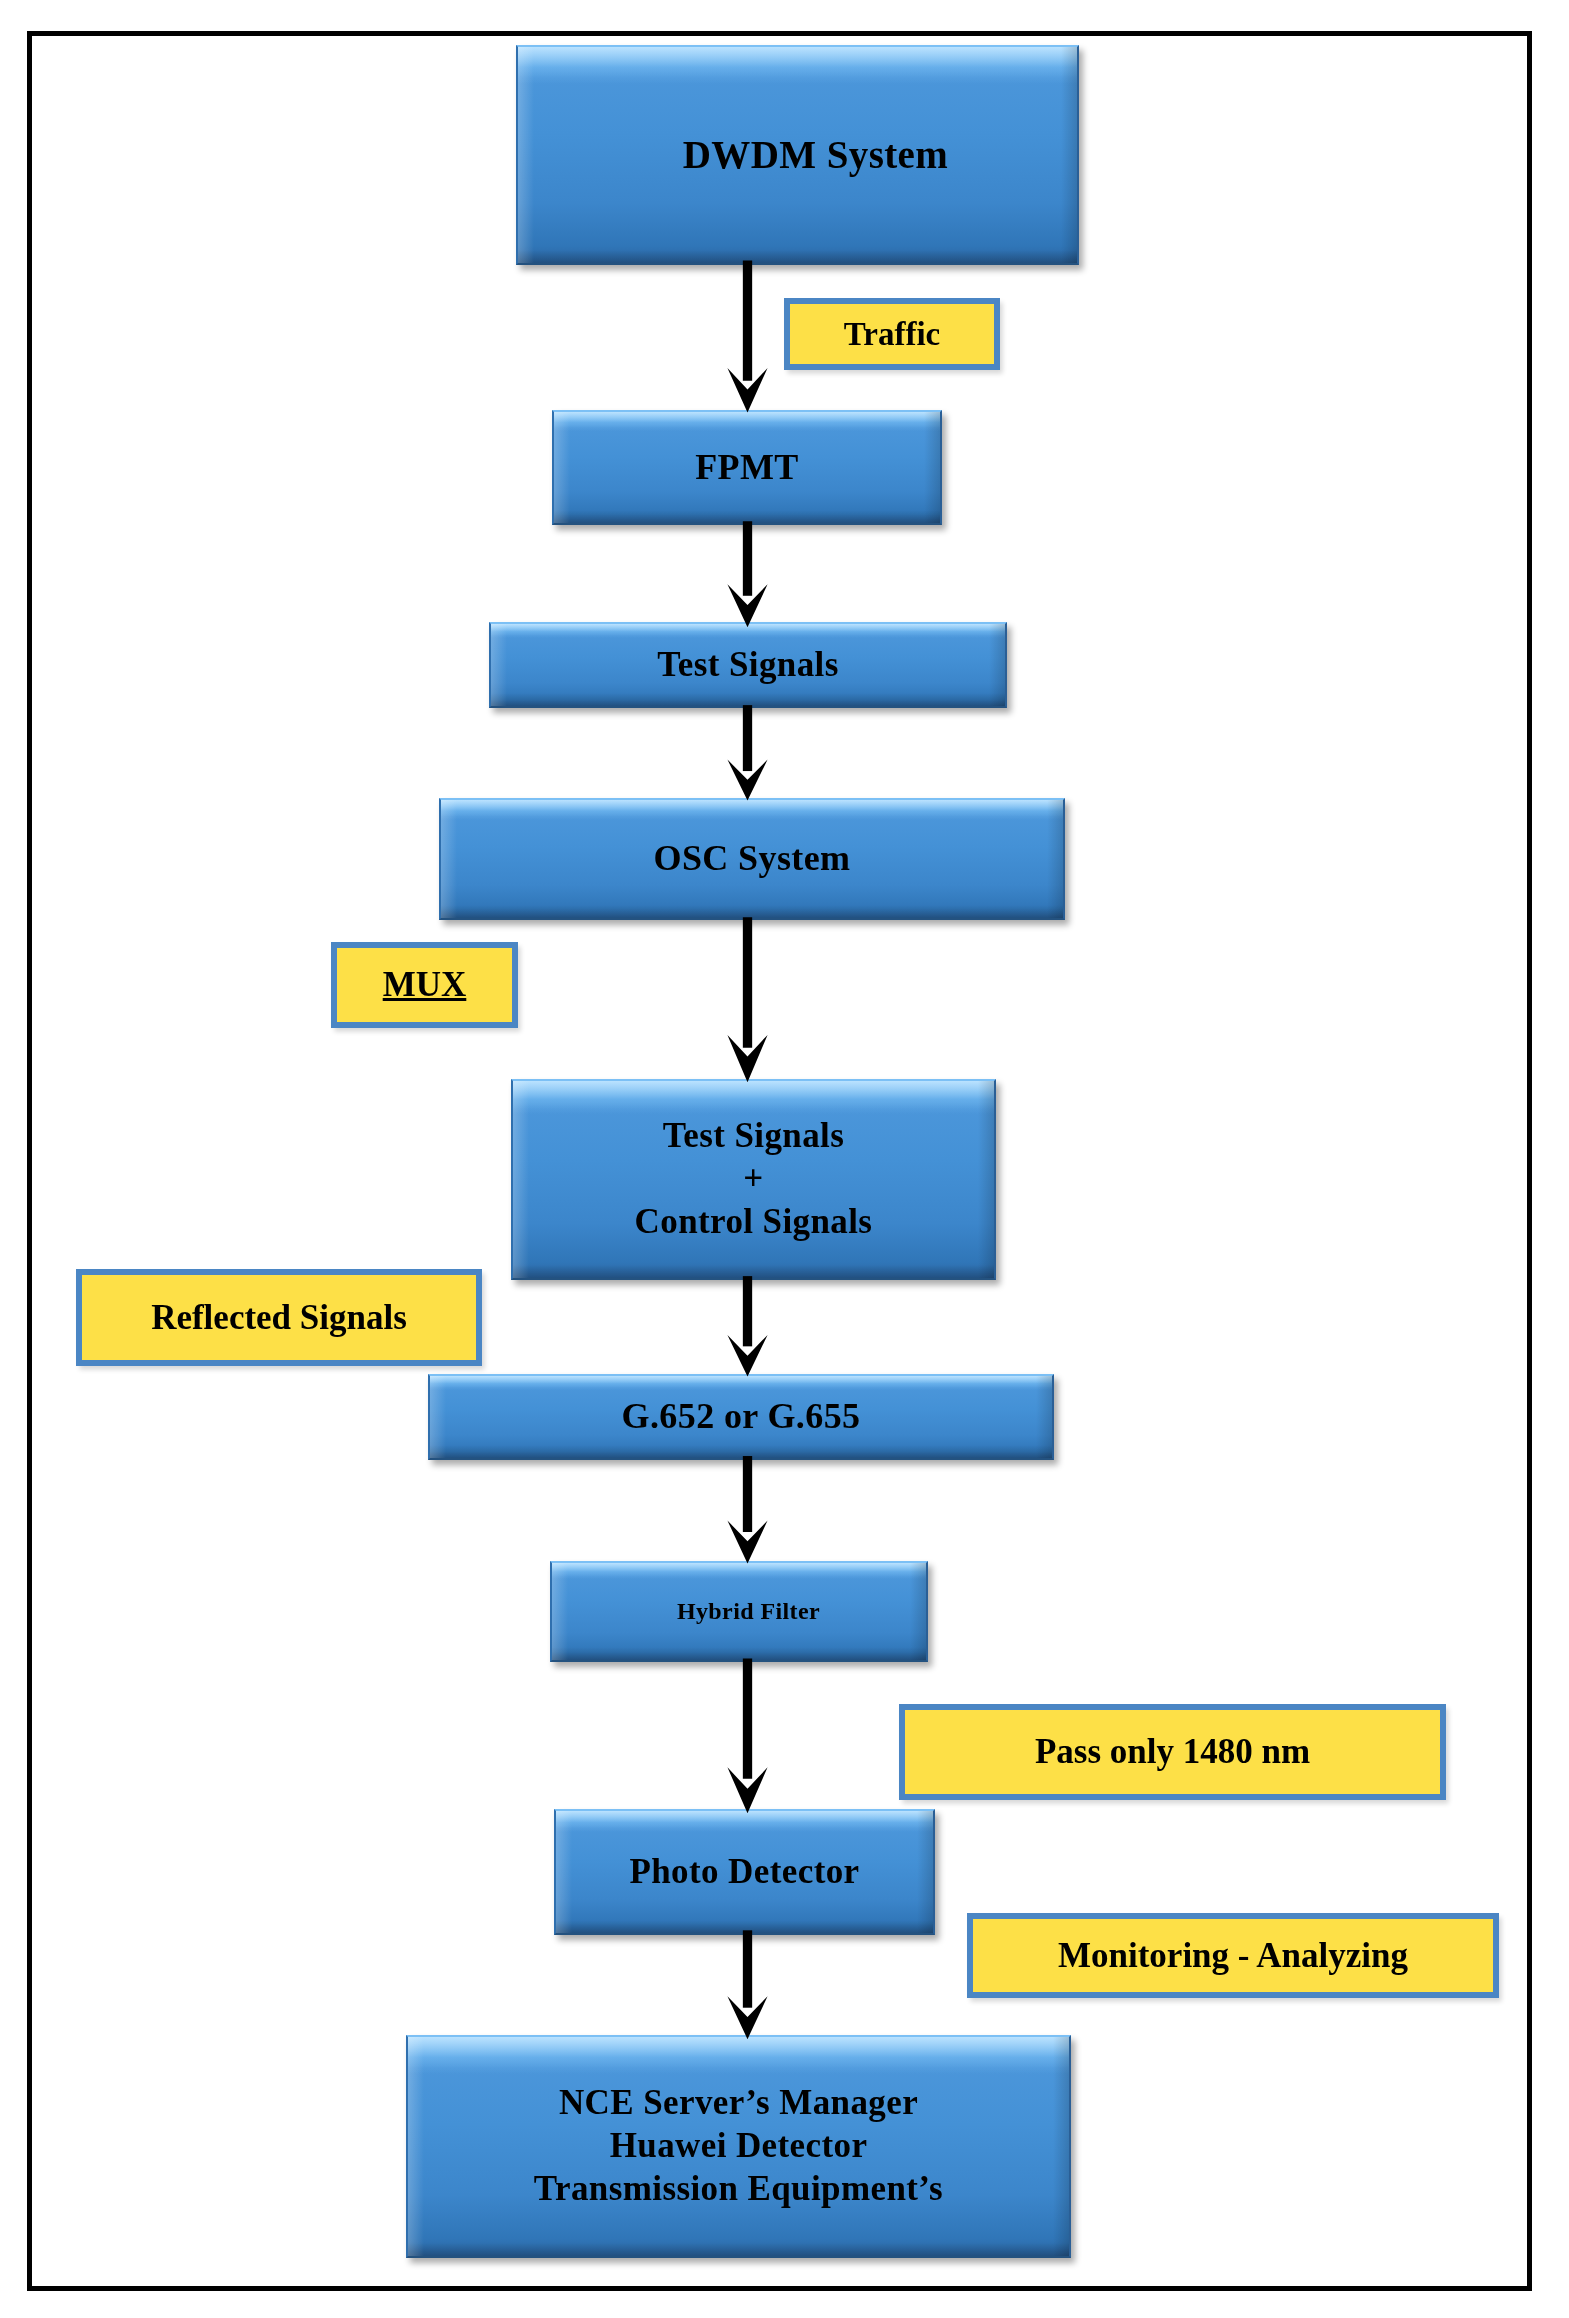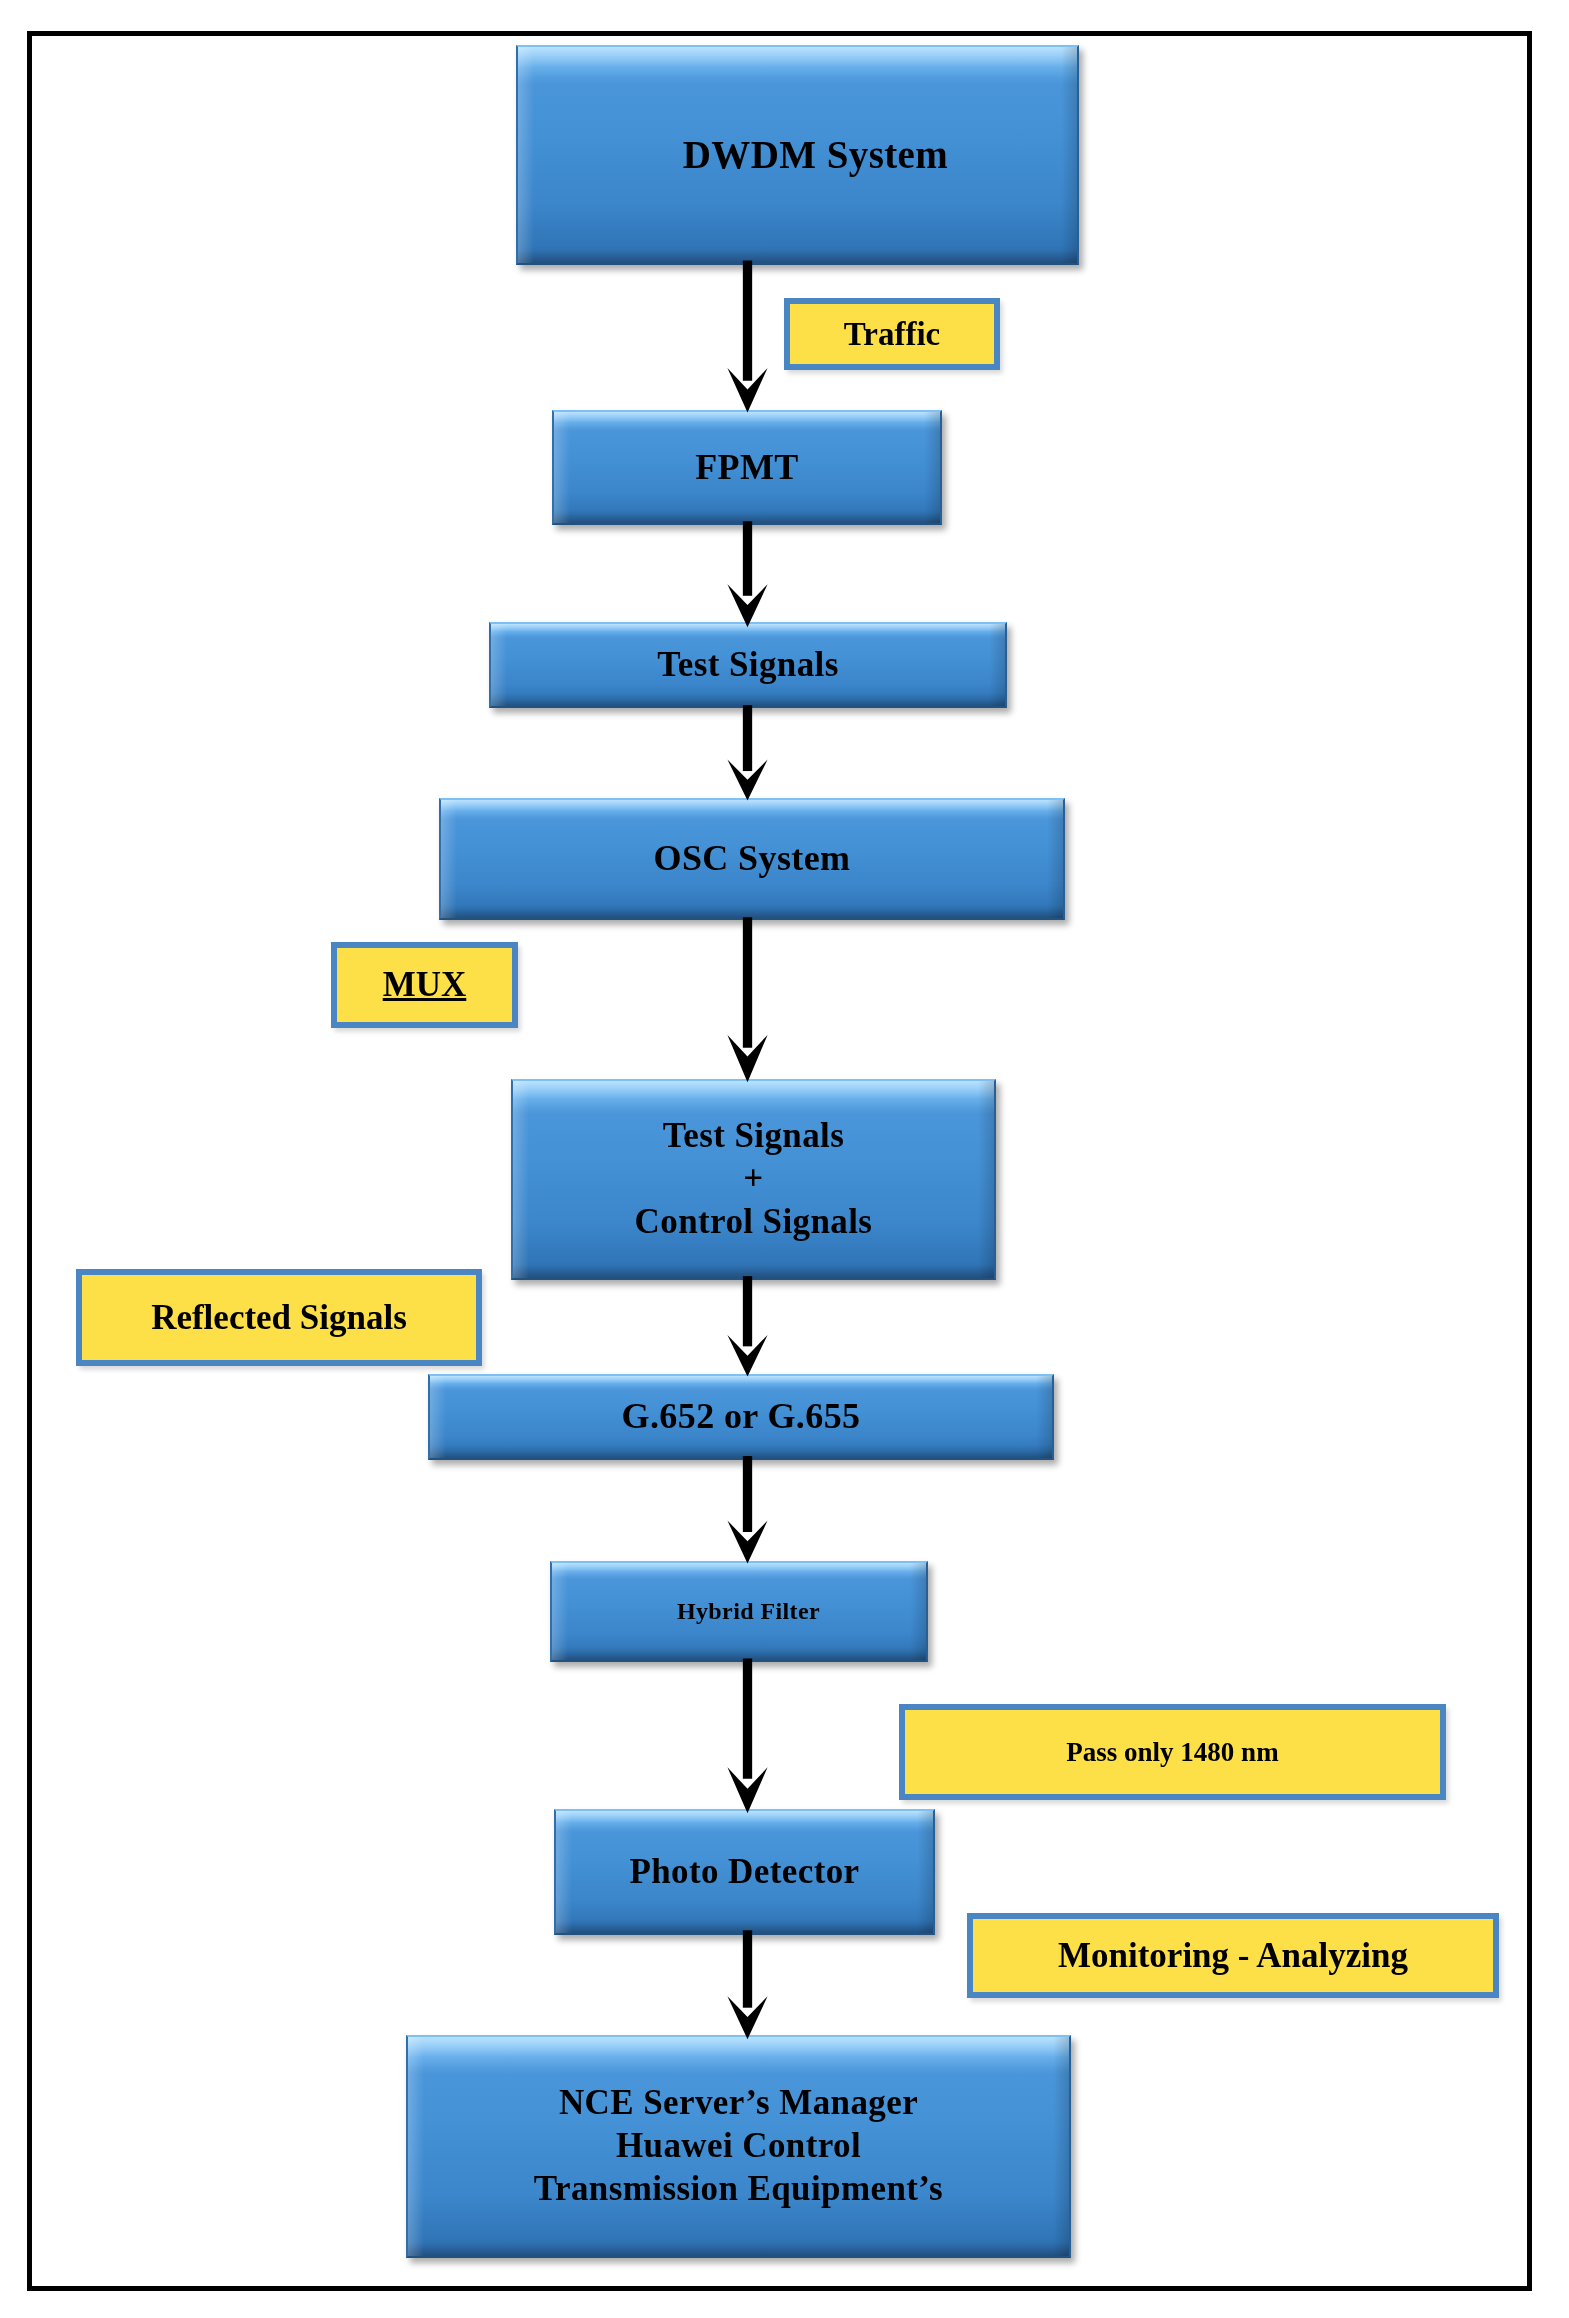--- a/index.html
+++ b/index.html
@@ -145,38 +145,38 @@
     <div class="ptext">Hybrid Filter</div>
   </div>
 
   <div class="pbox" style="left:554px; top:1809px; width:381px; height:126px; font-size:35px;">
     <div class="ptext">Photo Detector</div>
   </div>
 
   <div class="pbox" style="left:406px; top:2035px; width:665px; height:223px; font-size:35px;">
     <div class="ptext">
       <div>NCE Server’s Manager</div>
-      <div>Huawei Control</div>
+      <div>Huawei Detector</div>
       <div>Transmission Equipment’s</div>
     </div>
   </div>
 
   <div class="lbox" style="left:784px; top:298px; width:216px; height:72px; font-size:33px;">
     <span>Traffic</span>
   </div>
 
   <div class="lbox" style="left:331px; top:942px; width:187px; height:86px; font-size:35px;text-decoration:underline;">
     <span>MUX</span>
   </div>
 
   <div class="lbox" style="left:76px; top:1269px; width:406px; height:97px; font-size:35px;">
     <span>Reflected Signals</span>
   </div>
 
-  <div class="lbox" style="left:899px; top:1704px; width:547px; height:96px; font-size:27px;">
+  <div class="lbox" style="left:899px; top:1704px; width:547px; height:96px; font-size:35px;">
     <span>Pass only 1480 nm</span>
   </div>
 
   <div class="lbox" style="left:967px; top:1913px; width:532px; height:85px; font-size:35px;">
     <span>Monitoring - Analyzing</span>
   </div>
 
   <div class="arrow" style="left:726px; top:260px; width:43px; height:155px;">
     <svg width="43" height="155" viewBox="0 0 60 215">
       <line x1="30" y1="0" x2="30" y2="168" stroke="#000" stroke-width="13"></line>

